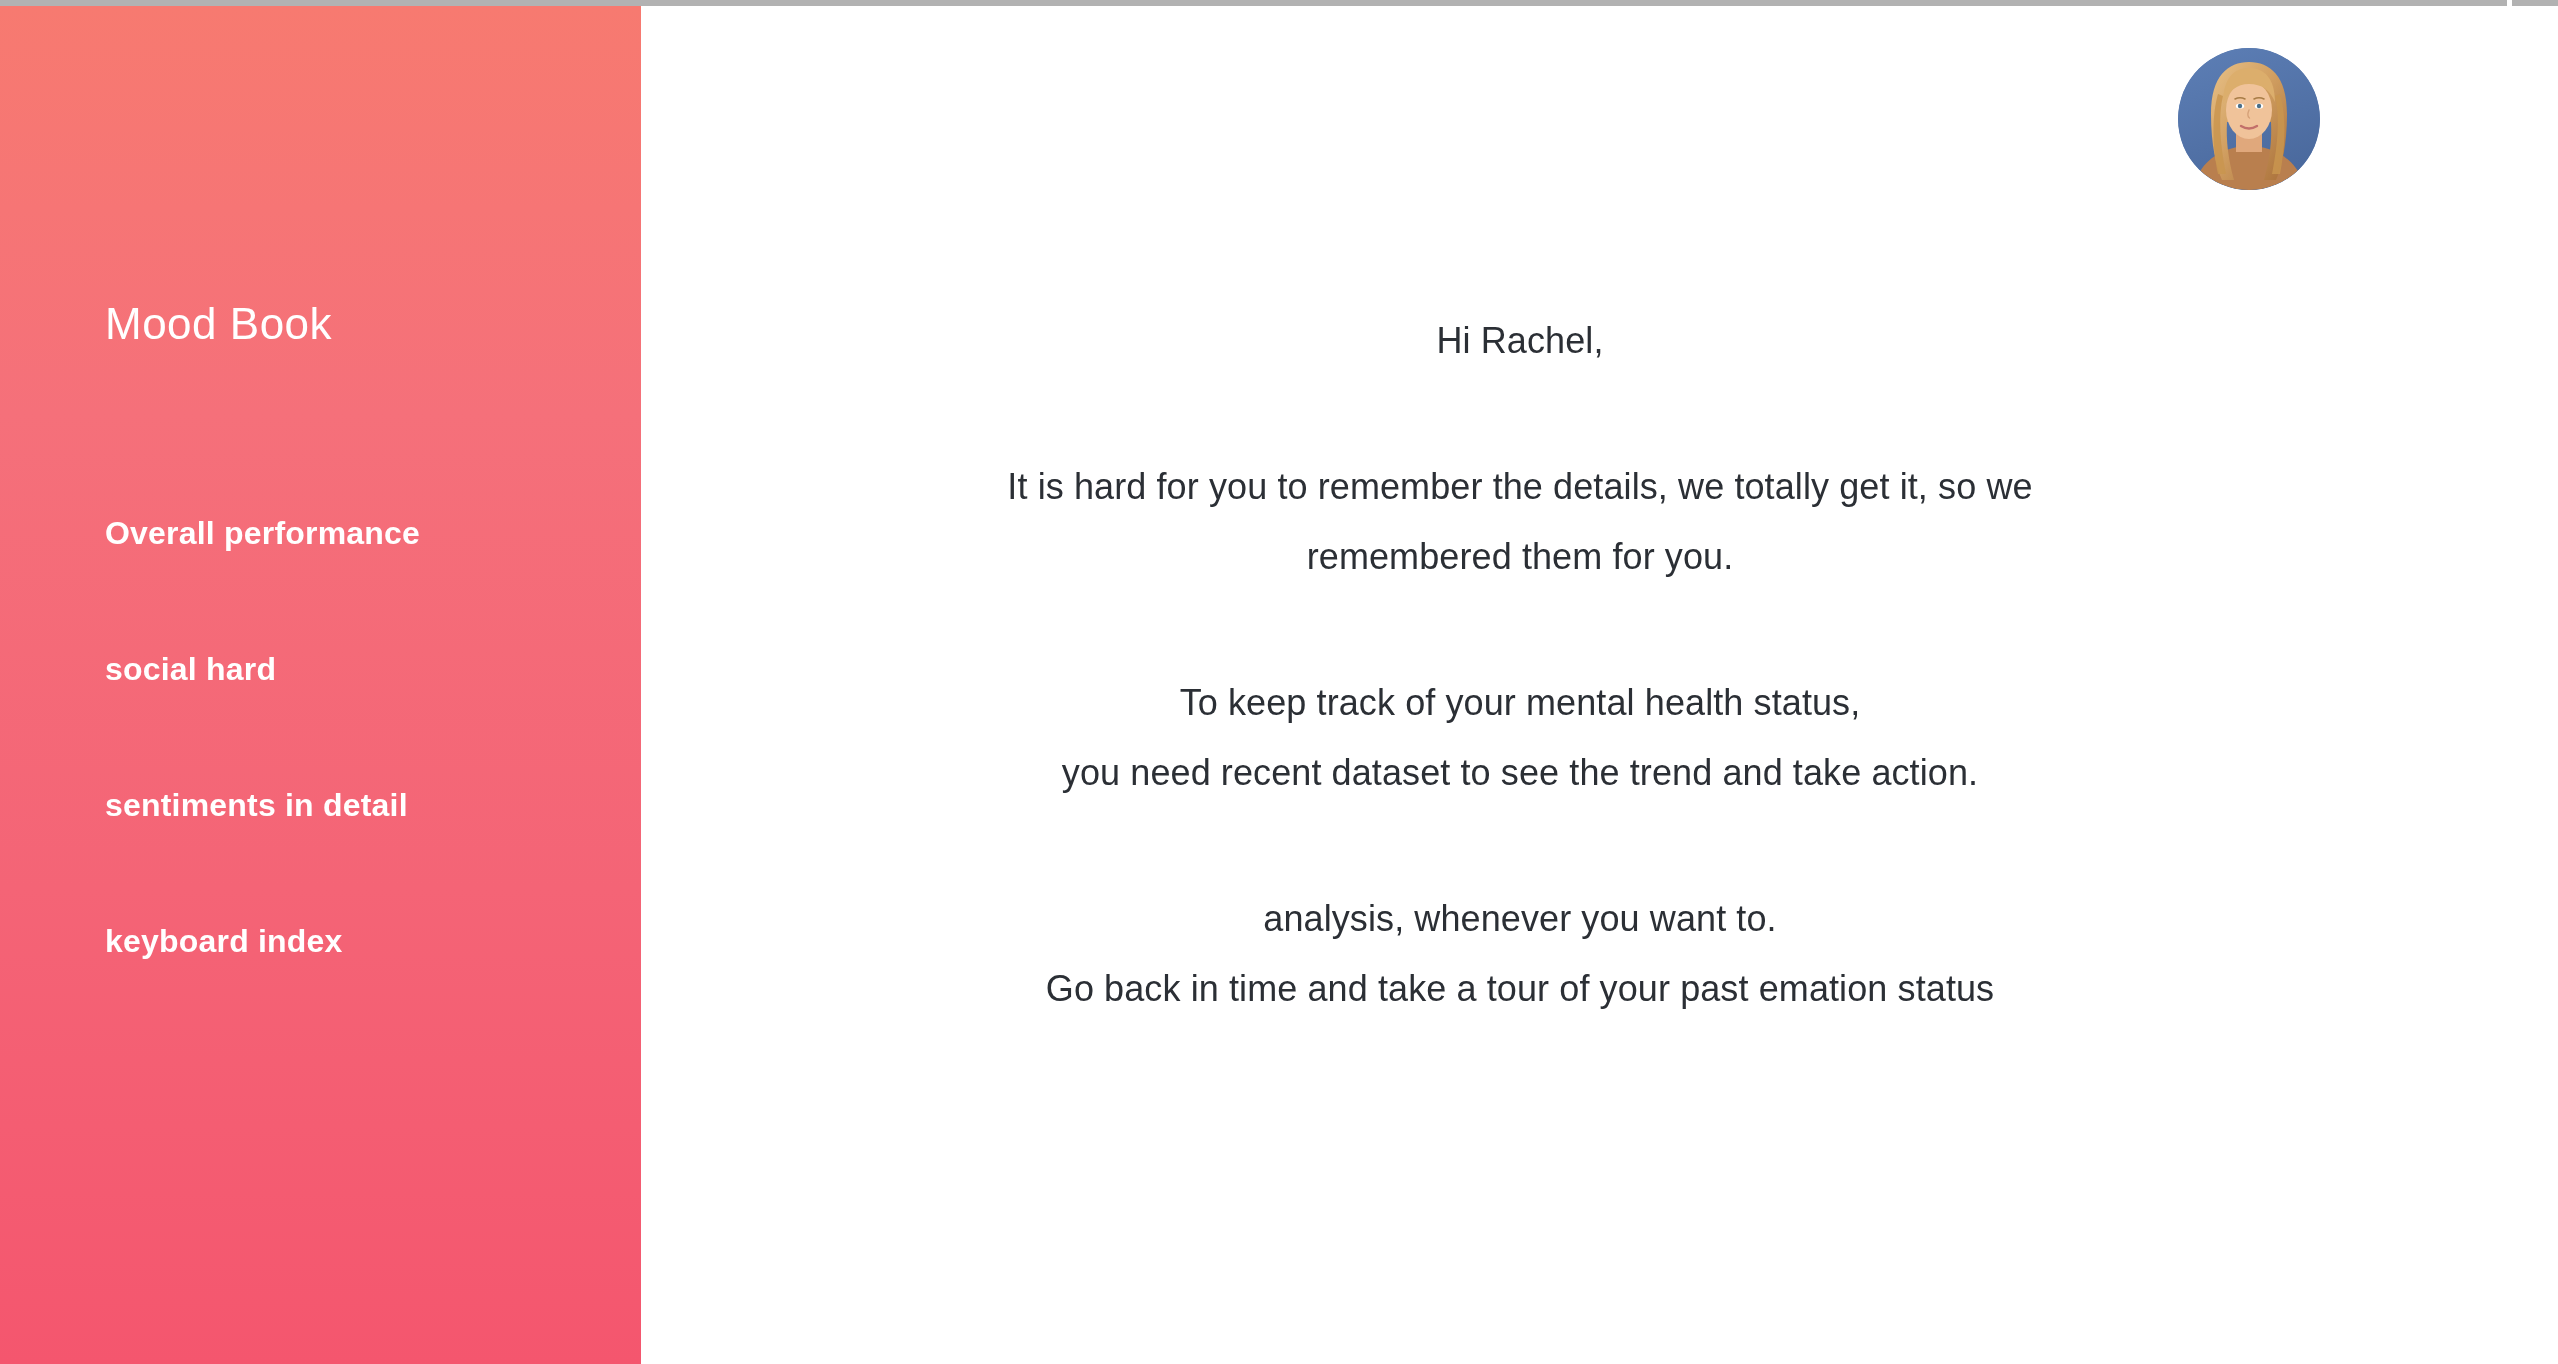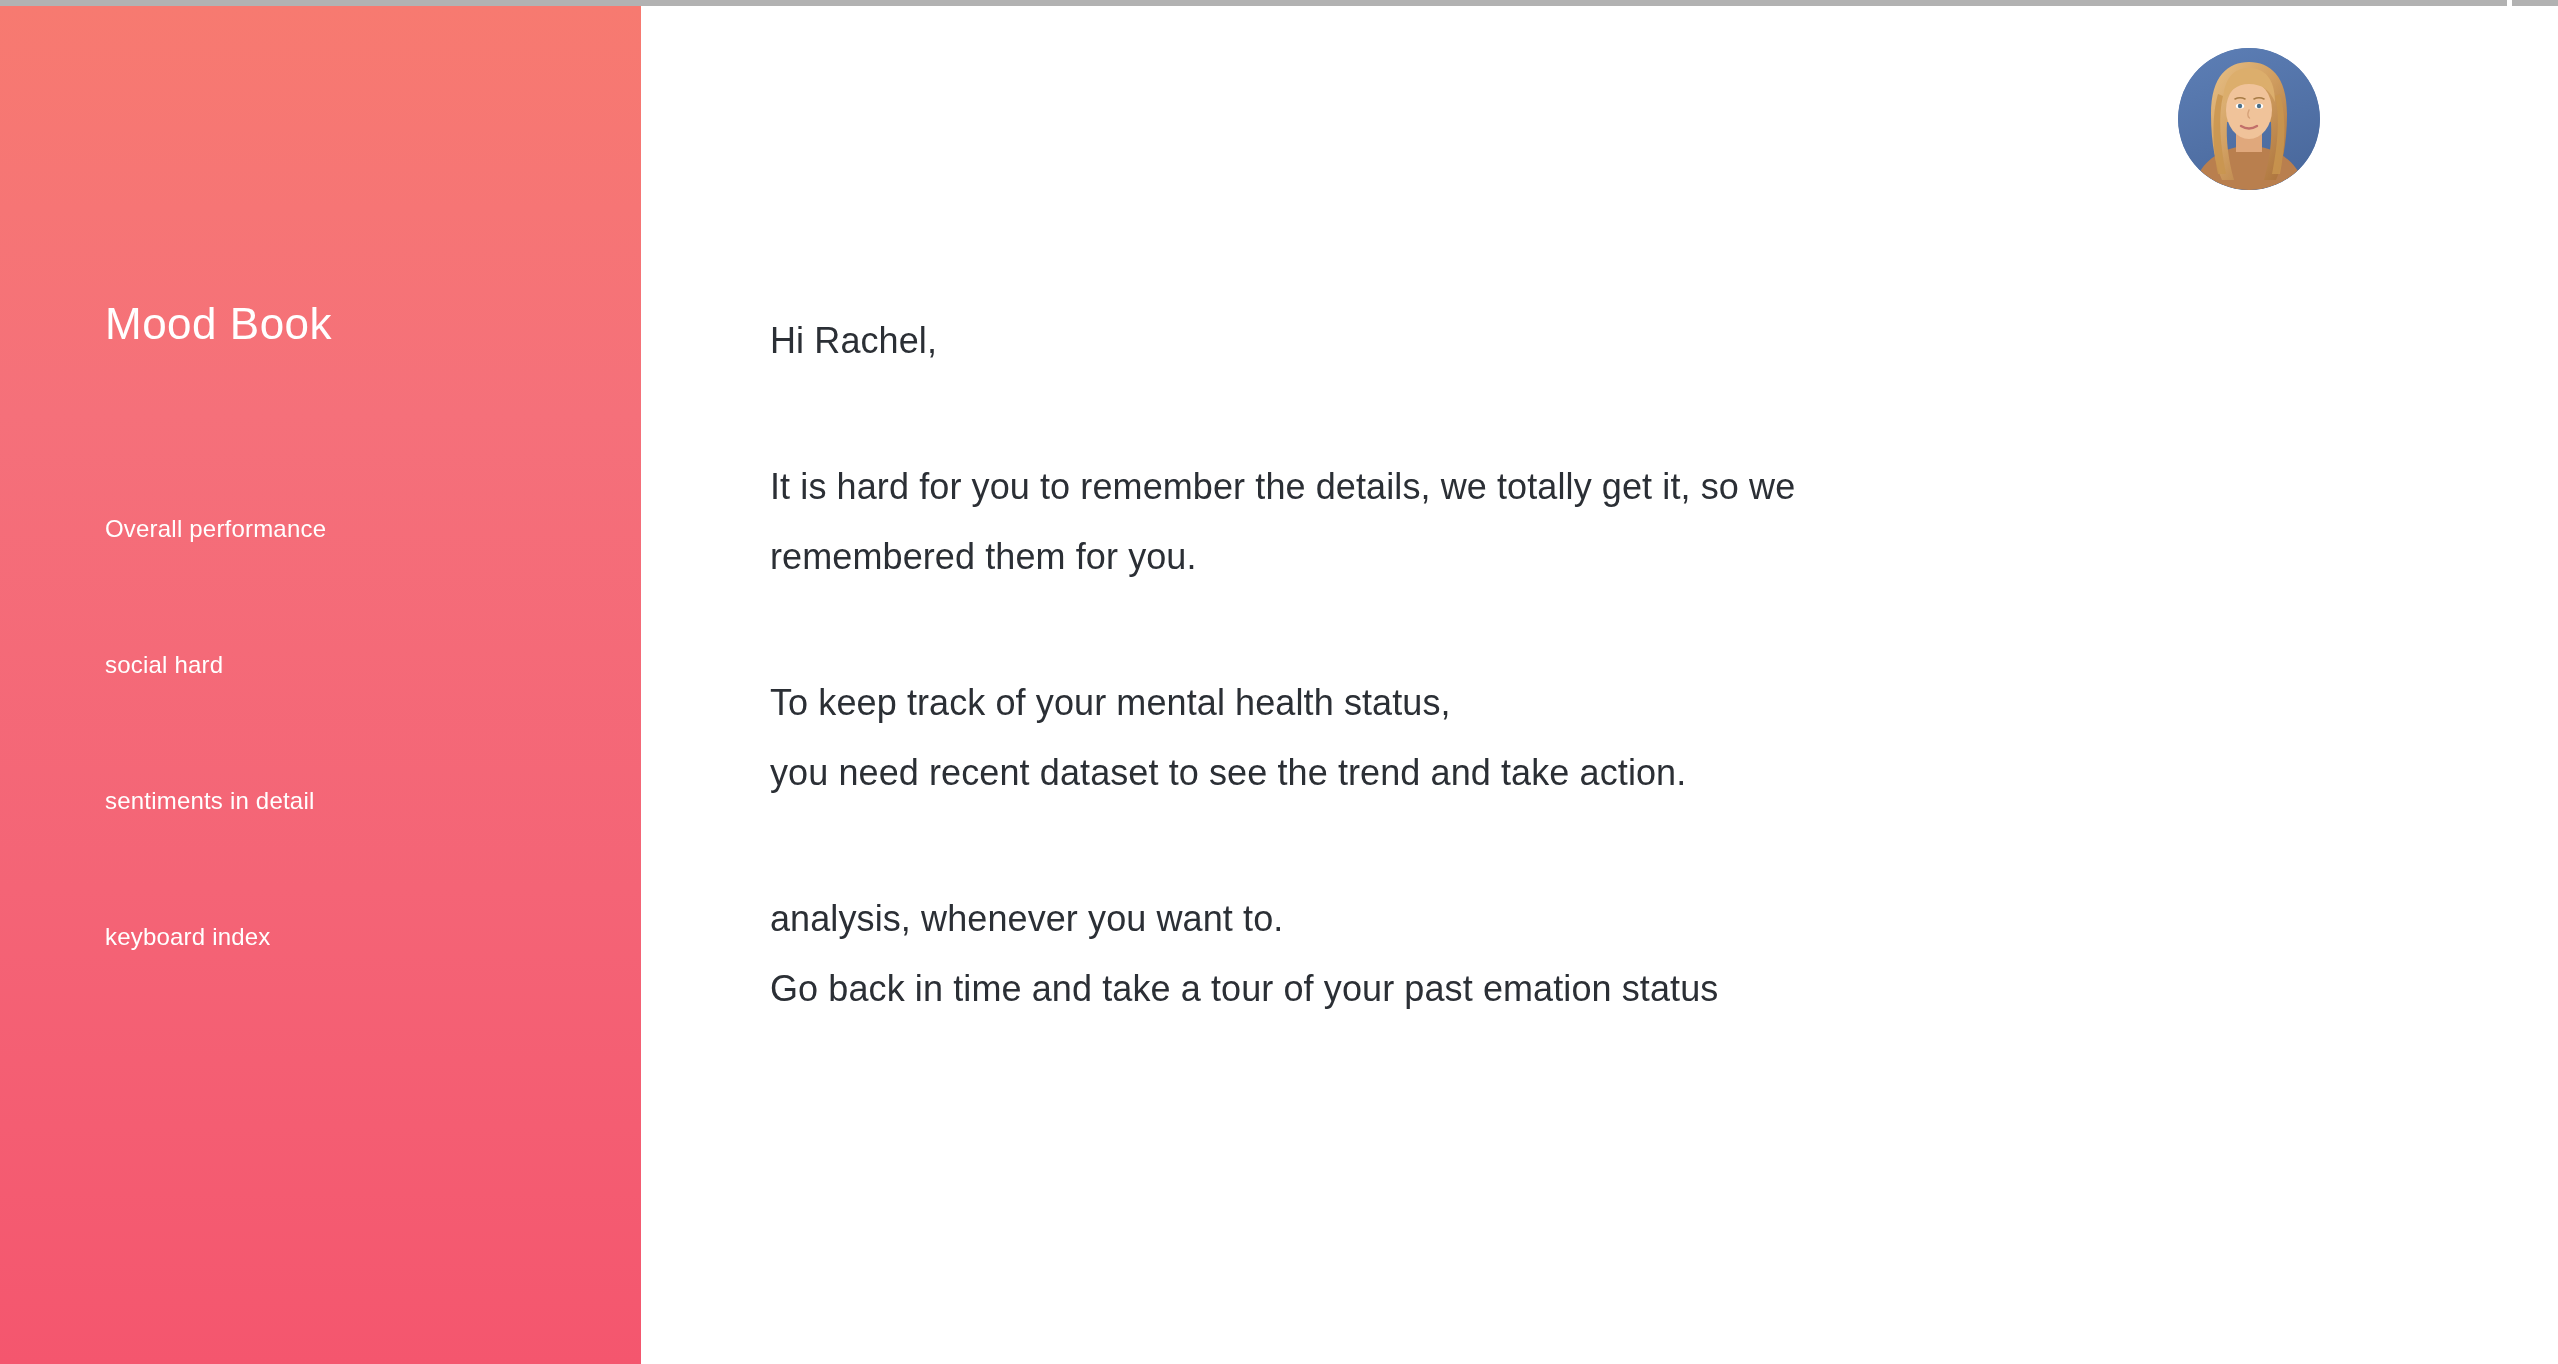--- a/index.html
+++ b/index.html
@@ -62,22 +62,22 @@
 
   .nav {
     position: absolute;
     left: 105px;
     top: 511px;
     width: 480px;
   }
 
   .nav-item {
     display: block;
-    font-size: 24px;
-    font-weight: 400;
+    font-size: 32px;
+    font-weight: 700;
     letter-spacing: 0.2px;
     color: #ffffff;
     line-height: 1;
     height: 26px;
     margin-bottom: 110px;
     white-space: nowrap;
     cursor: pointer;
   }
   .nav-item:last-child { margin-bottom: 0; }
 
@@ -112,21 +112,21 @@
     top: 300px;
     width: 1500px;
     color: #2b2f35;
     font-size: 36px;
     font-weight: 300;
     letter-spacing: 0.1px;
   }
 
   .para { margin: 0 0 76px 0; }
   .para:last-child { margin-bottom: 0; }
-  .line { display: block; line-height: 70px; white-space: nowrap; }
+  .line { display: block; line-height: 70px; white-space: nowrap; text-align: center; }
 </style>
 </head>
 <body>
 
 <div id="app">
 
   <div class="top-bar"></div>
   <div class="top-bar-gap"></div>
 
   <aside class="sidebar">

